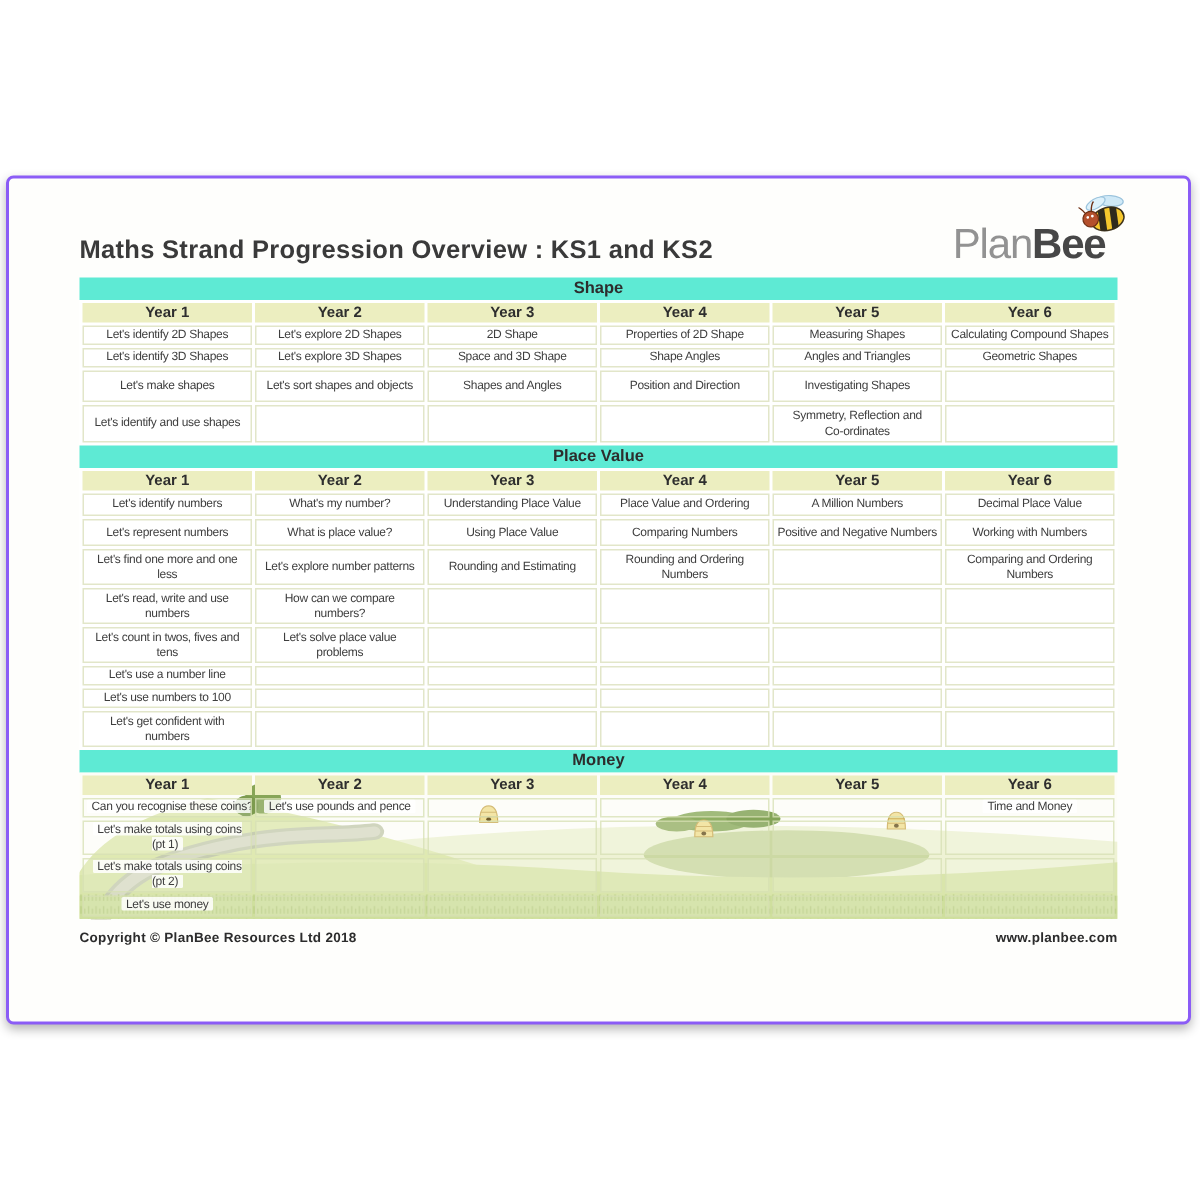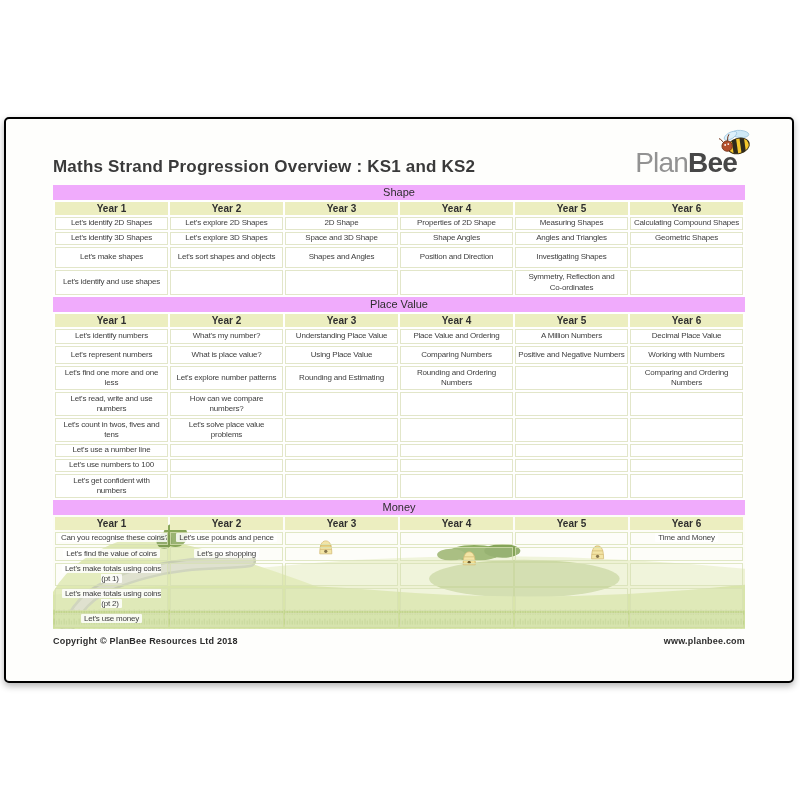--- a/index.html
+++ b/index.html
@@ -3,37 +3,37 @@
 <meta charset="utf-8">
 <style>
   * { box-sizing: border-box; }
   html,body { margin:0; padding:0; }
   body {
     width:800px; height:800px; background:#ffffff; position:relative;
     font-family:"Liberation Sans", sans-serif; overflow:hidden;
   }
   .page {
     position:absolute; left:4px; top:117px; width:790px; height:566px;
-    background:#fefefc; border:2px solid #000000; border-radius:5px;
+    background:#fefefc; border:2px solid #8b5cf6; border-radius:5px;
     box-shadow:0 3px 7px rgba(0,0,0,.30);
   }
   .content { padding:0 47px; }
 
   
   .header { display:flex; justify-content:space-between; align-items:flex-end;
             height:66px; padding-top:24px; padding-bottom:8px; }
   .title { margin:0; font-size:17px; font-weight:600; color:#3a3a3a; letter-spacing:.2px; }
   .logo { position:relative; line-height:1; padding-right:8px; white-space:nowrap; }
   .logo .plan { font-size:28px; font-weight:400; color:#929292; letter-spacing:-.8px; }
   .logo .bee  { font-size:28px; font-weight:700; color:#474747; letter-spacing:-.8px; }
   .logo svg { position:absolute; right:-12px; top:-21px; }
 
   
   .band { height:15px; line-height:15px; text-align:center; font-size:11px;
-          font-weight:400; color:#2d2d2d; background:#f0abfc; }
+          font-weight:700; color:#2d2d2d; background:#5eead4; }
   table.grid { width:100%; table-layout:fixed; border-collapse:separate;
                border-spacing:2px; background:#ffffff; }
   .grid th { background:#eceec0; height:13px; padding:0 2px; font-size:10px;
              font-weight:700; color:#2e2e2e; white-space:nowrap; }
   .grid td { background:#ffffff; border:1px solid #e2e6c9; padding:0 2px;
              font-size:8px; color:#3e3e3e; text-align:center; vertical-align:middle;
              letter-spacing:-.2px; line-height:1.3; }
   .grid td.ml { white-space:pre-line; }
   .grid td.sl { white-space:nowrap; overflow:hidden; }
 
@@ -281,28 +281,20 @@
             </thead>
             <tbody>
               <tr style="height: 13px;">
                 <td class="sl"><span class="cellbg ">Can you recognise these coins?</span></td>
                 <td class="sl"><span class="cellbg ">Let's use pounds and pence</span></td>
                 <td class="sl"></td>
                 <td class="sl"></td>
                 <td class="sl"></td>
                 <td class="sl"><span class="cellbg ">Time and Money</span></td>
               </tr>
-              <tr style="height: 14px;">
-                <td class="sl"><span class="cellbg ">Let's find the value of coins</span></td>
-                <td class="sl"><span class="cellbg ">Let's go shopping</span></td>
-                <td class="sl"></td>
-                <td class="sl"></td>
-                <td class="sl"></td>
-                <td class="sl"></td>
-              </tr>
               <tr style="height: 22px;">
                 <td class="ml"><span class="cellbg ml">Let's make totals using coins
 (pt 1)</span></td>
                 <td class="sl"></td>
                 <td class="sl"></td>
                 <td class="sl"></td>
                 <td class="sl"></td>
                 <td class="sl"></td>
               </tr>
               <tr style="height: 22px;">

